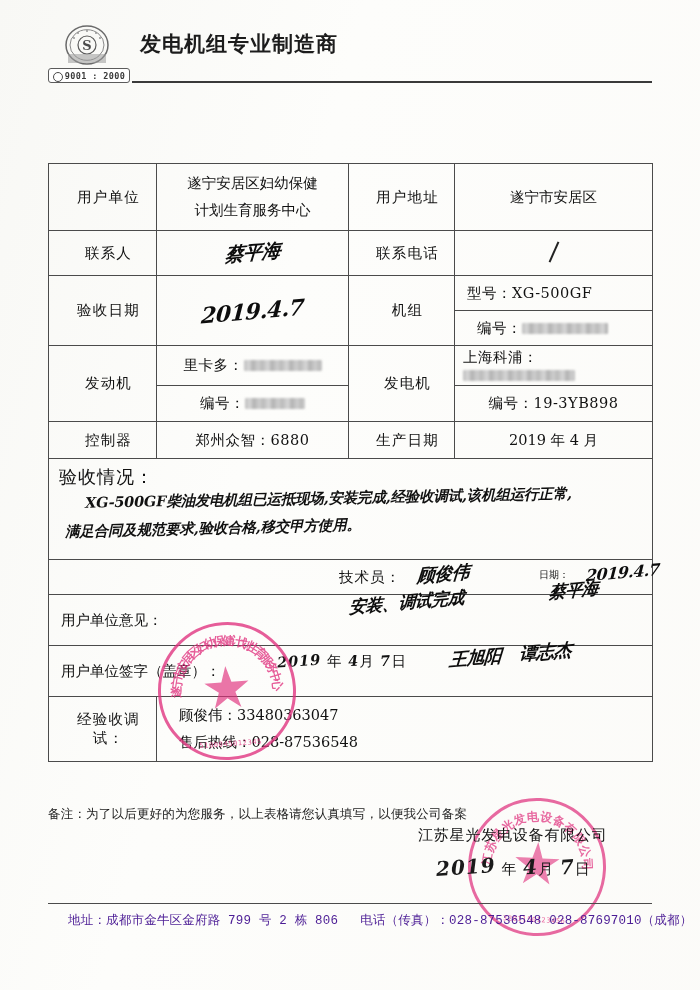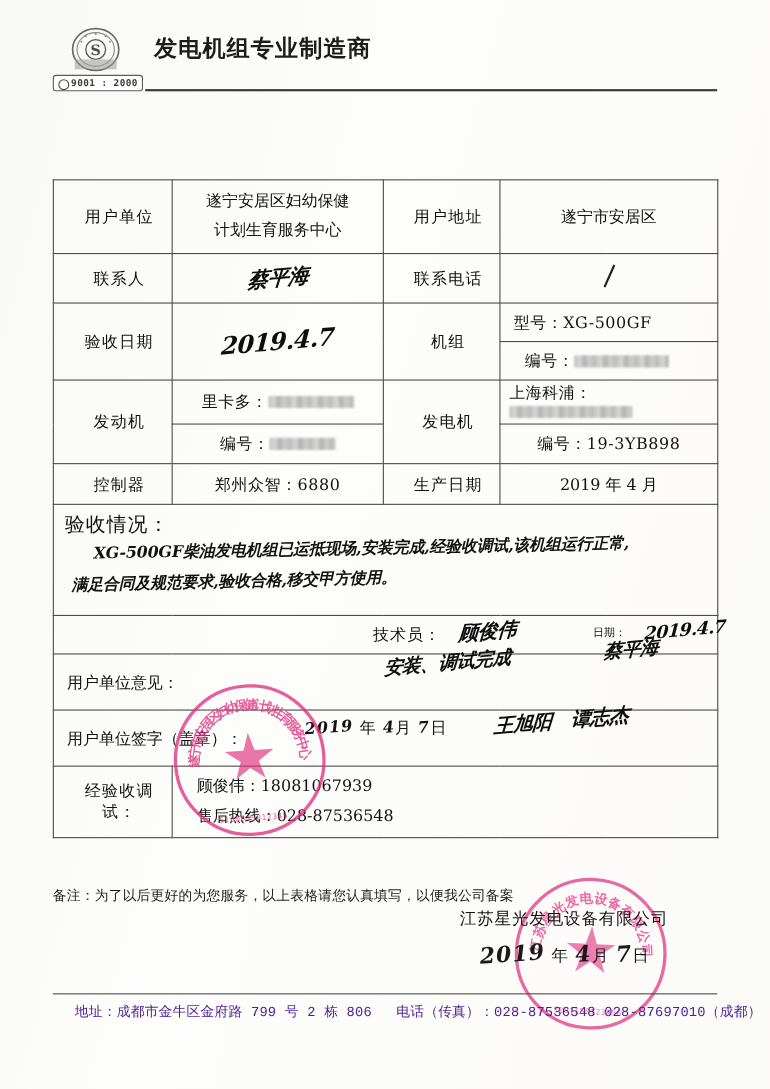--- a/index.html
+++ b/index.html
@@ -476,21 +476,21 @@
             <span class="hw">7</span><span>日</span>
           </span>
           <span class="op-sig1 hand-sig">王旭阳</span>
           <span class="op-sig2 hand-sig">谭志杰</span>
         </td>
       </tr>
 
       <tr>
         <td class="lbl">经验收调试：</td>
         <td colspan="4" class="left two-line" style="height:60px;padding-left:22px">
-          <div>顾俊伟：18081067939</div>
+          <div>顾俊伟：33480363047</div>
           <div>售后热线：028-87536548</div>
         </td>
       </tr>
 
     </tbody>
   </table>
 
   <div class="stamp" id="stamp-user">
     <div class="ring-text" id="ring-user">
         <span style="transform: translate(-49.9315px, -2.6168px) rotate(273deg) translate(-50%, -50%);">遂</span>

